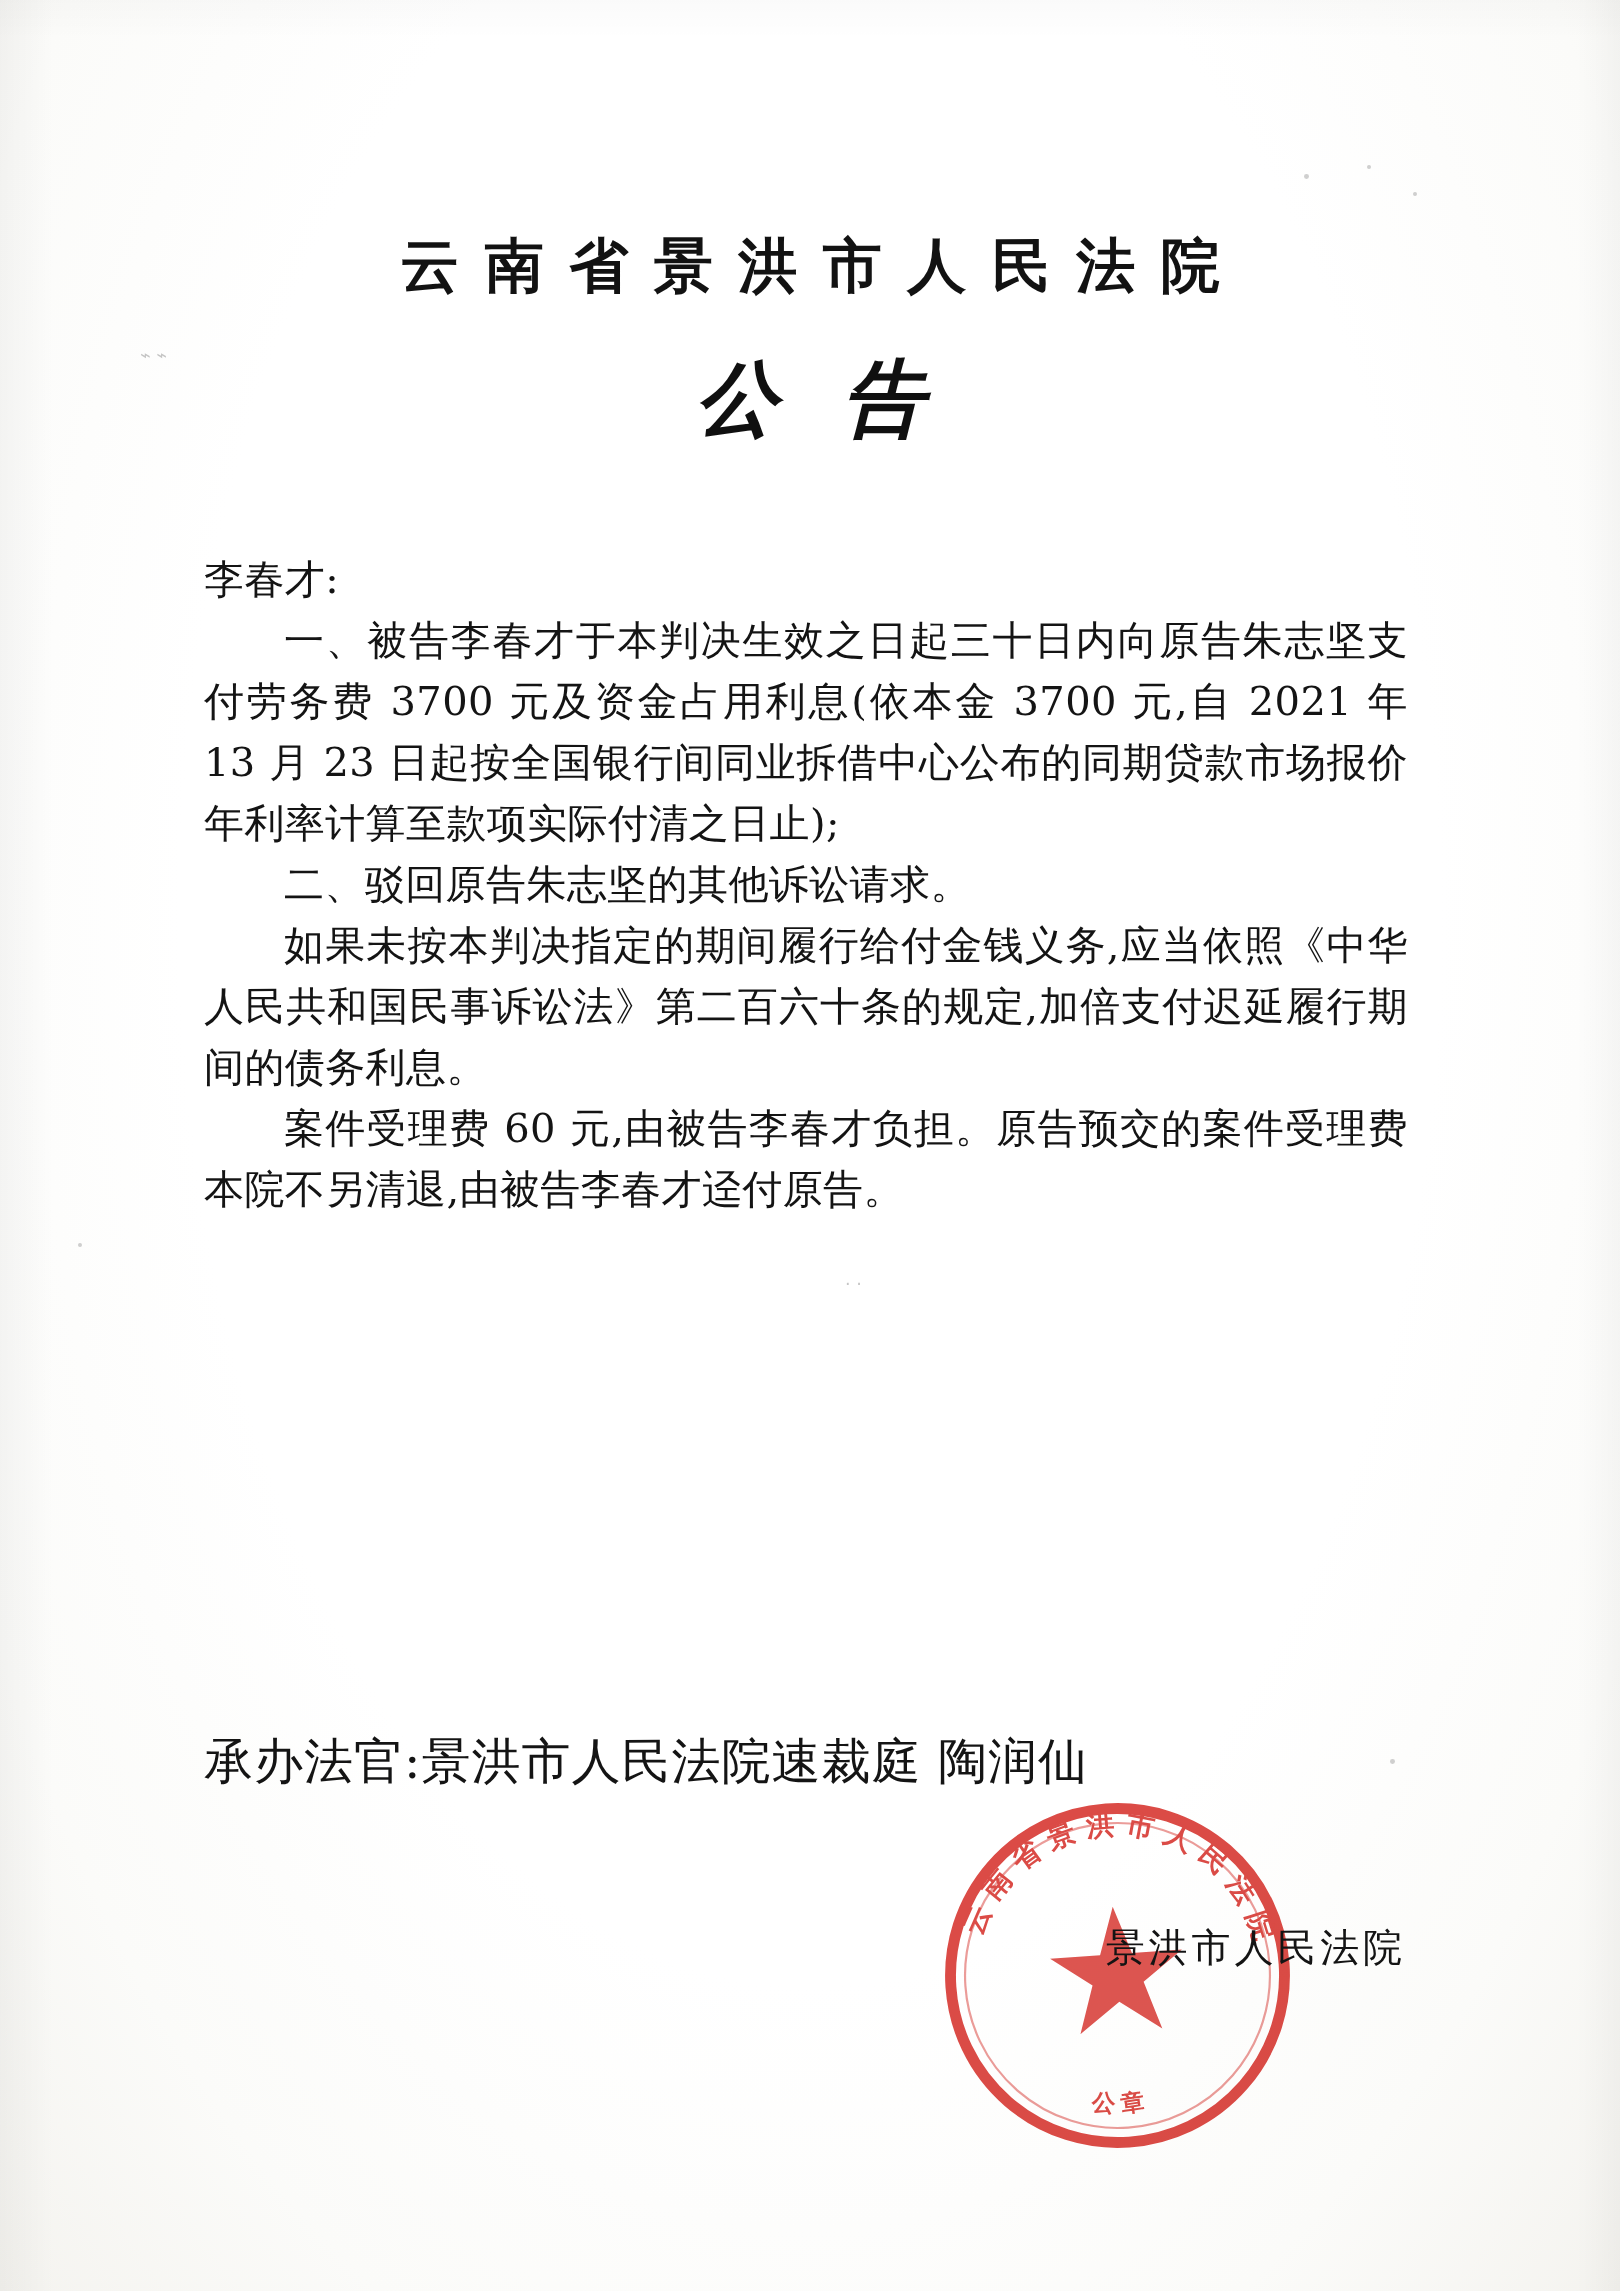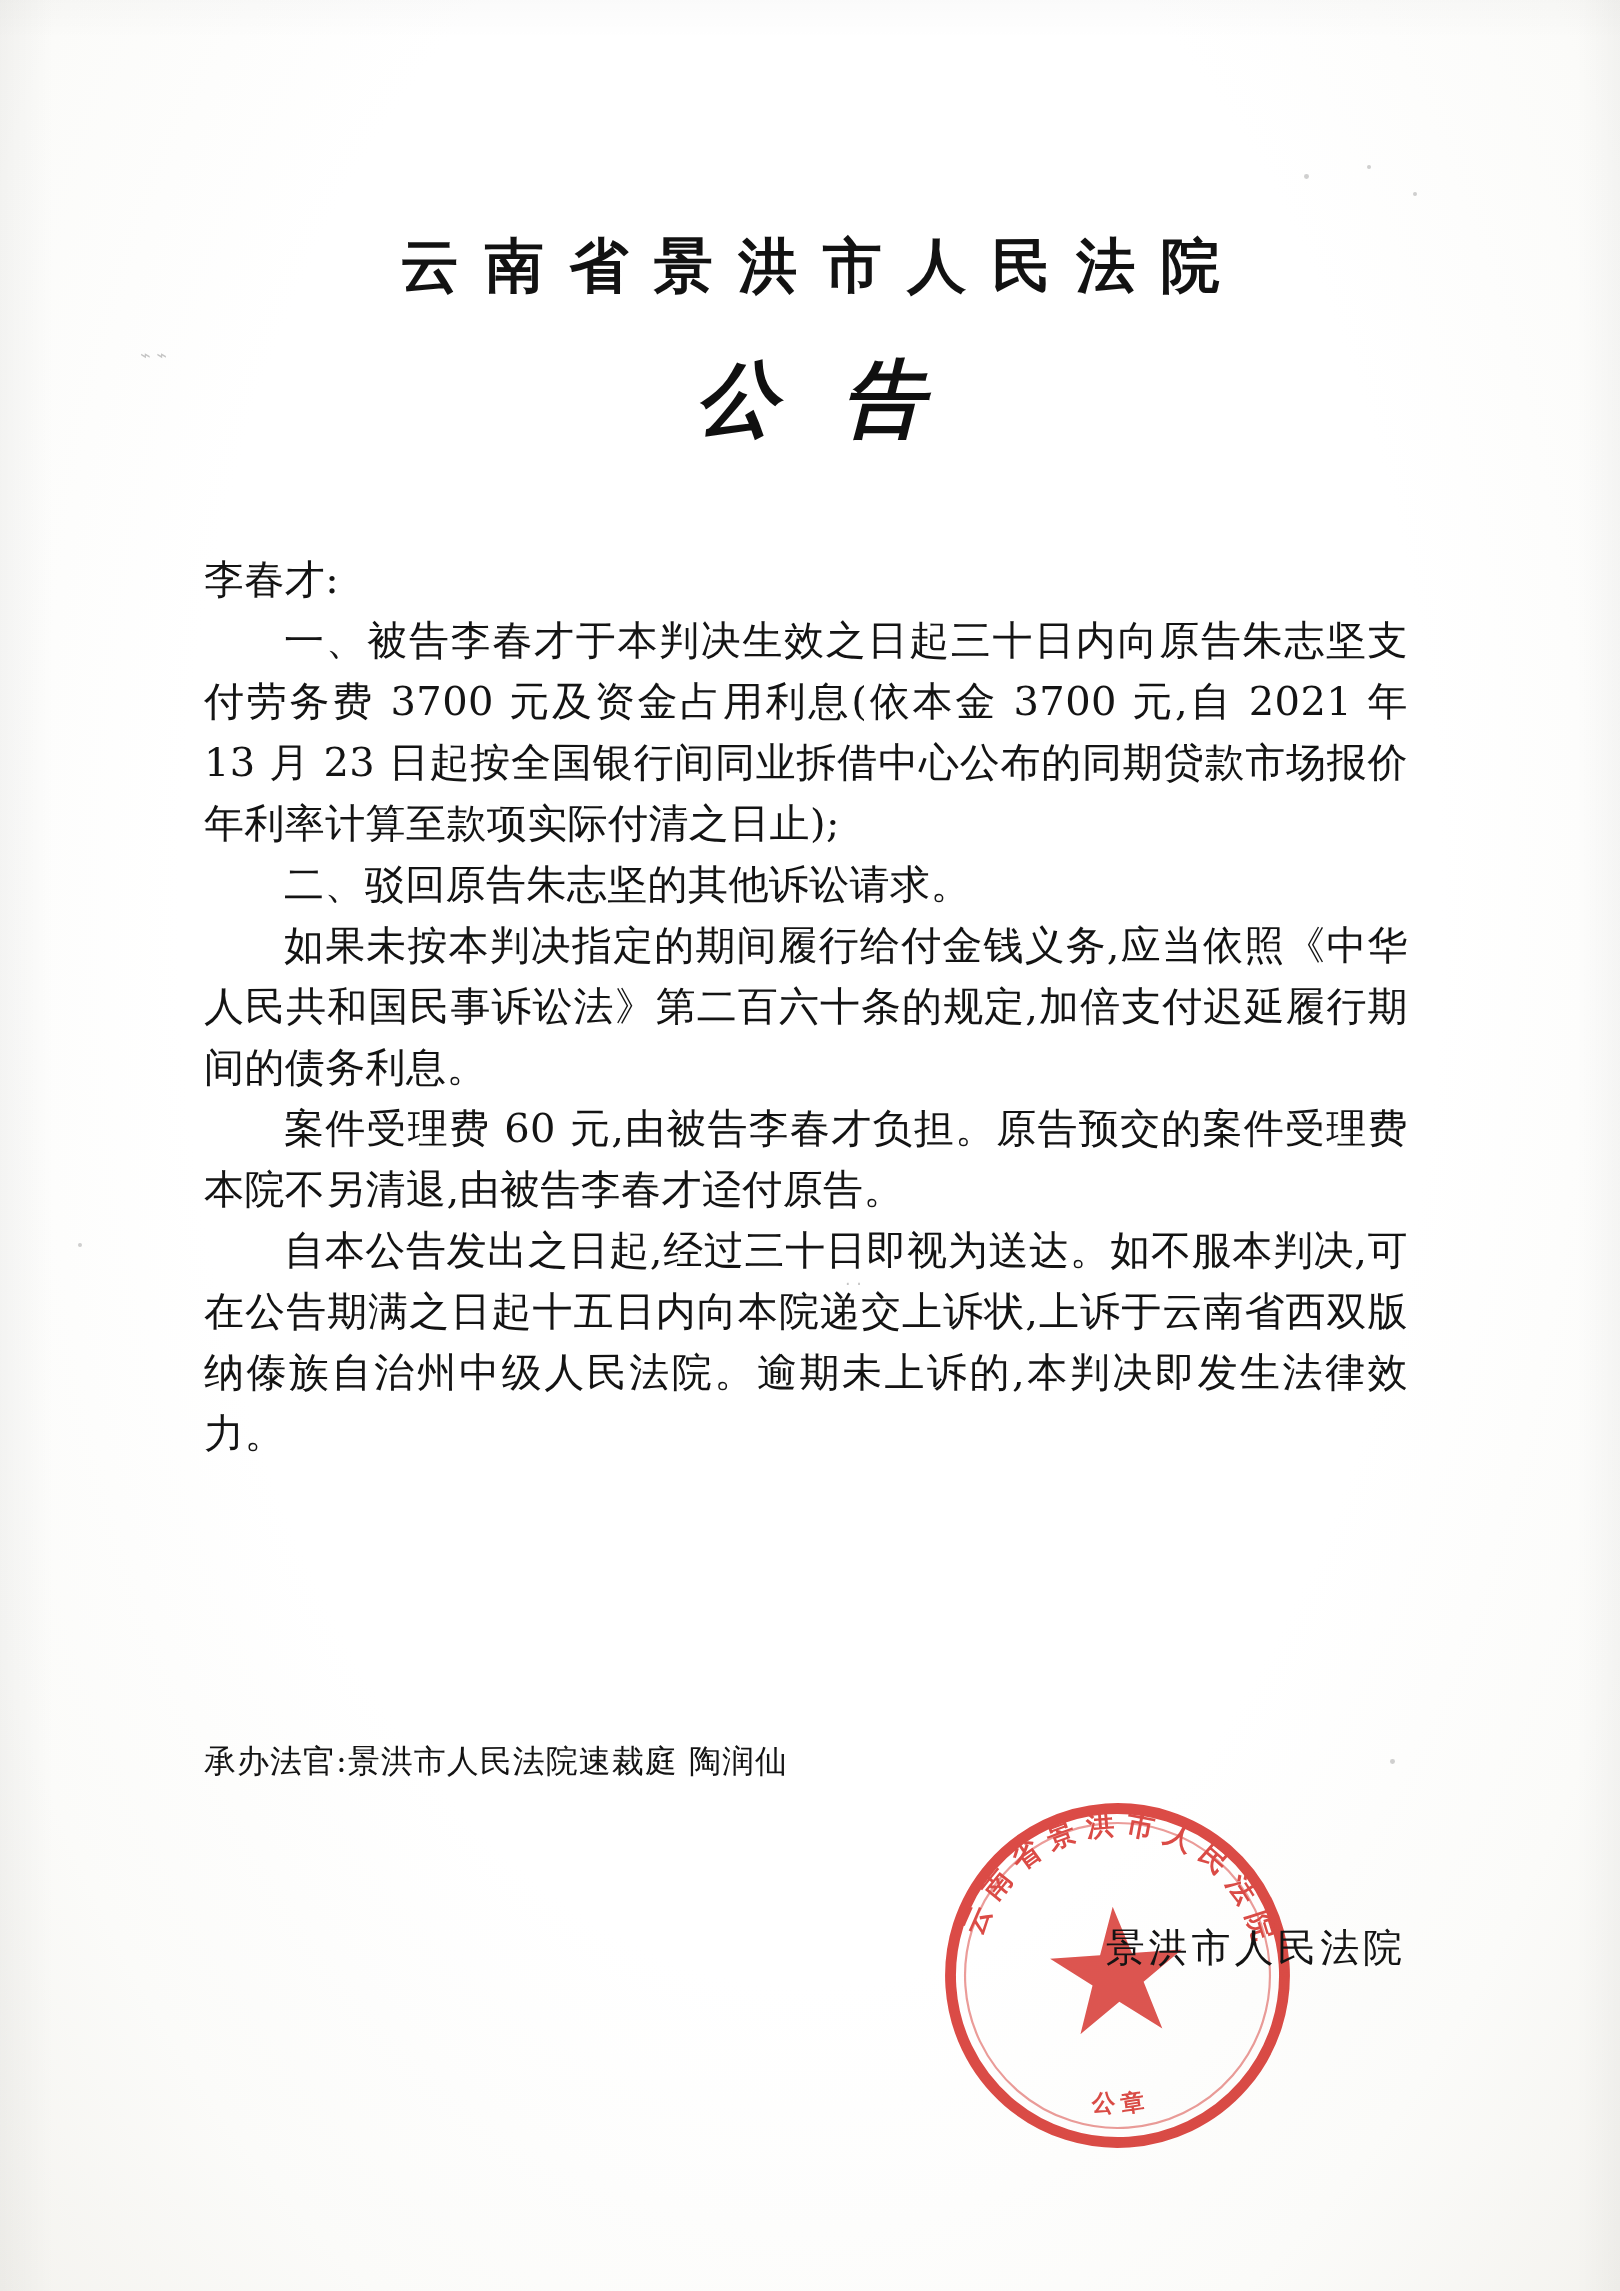--- a/index.html
+++ b/index.html
@@ -89,21 +89,21 @@
   }
   .indent {
     text-indent: 80px;
   }
 
   .signature {
     position: absolute;
     left: 204px;
     top: 1733px;
     width: 1220px;
-    font-size: 32px;
+    font-size: 49px;
     line-height: 57px;
     color: #141414;
     letter-spacing: 1px;
   }
 
   .court-sign {
     position: absolute;
     right: 214px;
     top: 1916px;
     text-align: left;
@@ -159,21 +159,20 @@
   <div class="court-name">云南省景洪市人民法院</div>
 
   <div class="doc-title">公告</div>
 
   <div class="body-block">
     <p class="para">李春才:</p>
     <p class="para indent">一、被告李春才于本判决生效之日起三十日内向原告朱志坚支付劳务费 3700 元及资金占用利息(依本金 3700 元,自 2021 年 13 月 23 日起按全国银行间同业拆借中心公布的同期贷款市场报价年利率计算至款项实际付清之日止);</p>
     <p class="para indent">二、驳回原告朱志坚的其他诉讼请求。</p>
     <p class="para indent">如果未按本判决指定的期间履行给付金钱义务,应当依照《中华人民共和国民事诉讼法》第二百六十条的规定,加倍支付迟延履行期间的债务利息。</p>
     <p class="para indent">案件受理费 60 元,由被告李春才负担。原告预交的案件受理费本院不另清退,由被告李春才迳付原告。</p>
-    <p class="para indent">自本公告发出之日起,经过三十日即视为送达。如不服本判决,可在公告期满之日起十五日内向本院递交上诉状,上诉于云南省西双版纳傣族自治州中级人民法院。逾期未上诉的,本判决即发生法律效力。</p>
   </div>
 
   <div class="signature">承办法官:景洪市人民法院速裁庭    陶润仙</div>
 
   <div class="court-sign">
     <div>景洪市人民法院</div>
   </div>
 
   <svg class="seal" viewBox="0 0 200 200">
     <defs>

